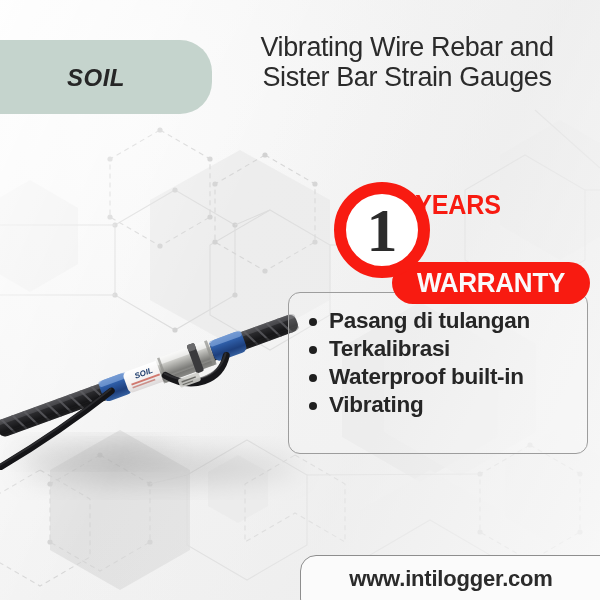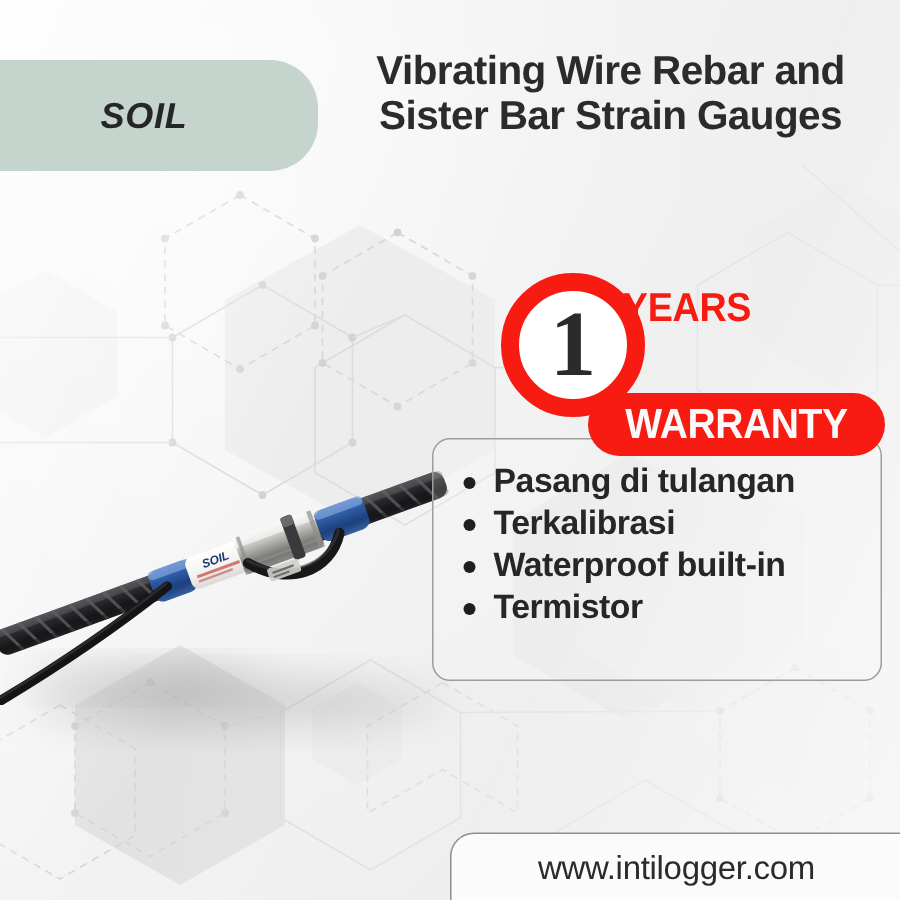--- a/index.html
+++ b/index.html
@@ -34,21 +34,21 @@
     font-size:24px;line-height:25px;letter-spacing:.5px;
     font-family:"Liberation Sans", sans-serif;
     text-align:center;white-space:nowrap;
   }
   .brand-badge .bl2{font-size:23.5px;}
 
   
   .headline{
     position:absolute;left:228px;top:32px;width:358px;
     z-index:4;
-    color:#2b2b2b;font-weight:bold;font-size:27px;line-height:30px;
+    color:#2b2b2b;font-weight:normal;font-size:27px;line-height:30px;
     letter-spacing:-.4px;text-align:center;
   }
 
   
   .warranty{position:absolute;left:330px;top:178px;width:262px;height:104px;z-index:5;}
   .war-pill{
     position:absolute;left:62px;top:52px;width:198px;height:42px;
     background:#f81b11;border-radius:21px;margin-top:32px;
   }
   .war-pill-txt{
@@ -97,21 +97,21 @@
 
   
   .url-box{
     position:absolute;left:300px;top:555px;width:320px;height:60px;
     border:1.4px solid #8e8e8e;border-radius:16px;
     background:#fbfbfb;z-index:4;box-sizing:border-box;
   }
   .url-txt{
     position:absolute;left:0;top:0;width:300px;height:45px;
     display:flex;align-items:center;justify-content:center;
-    color:#2b2b2b;font-weight:normal;font-size:22px;letter-spacing:-.2px;
+    color:#2b2b2b;font-weight:bold;font-size:22px;letter-spacing:-.2px;
   }
 
   
   .product{position:absolute;left:-8px;top:280px;width:310px;height:190px;z-index:3;}
 </style>
 </head>
 <body>
 
 <div id="poster">
 
@@ -314,21 +314,21 @@
     <div class="war-years">YEARS</div>
     <div class="war-circle"></div>
     <div class="war-one">1</div>
   </div>
 
   <div class="feat-card">
     <ul class="feat-list">
       <li>Pasang di tulangan</li>
       <li>Terkalibrasi</li>
       <li>Waterproof built-in</li>
-      <li>Termistor</li>
+      <li>Vibrating</li>
     </ul>
   </div>
 
   <div class="url-box">
     <div class="url-txt">www.intilogger.com</div>
   </div>
 
 </div>
 
 </body></html>

